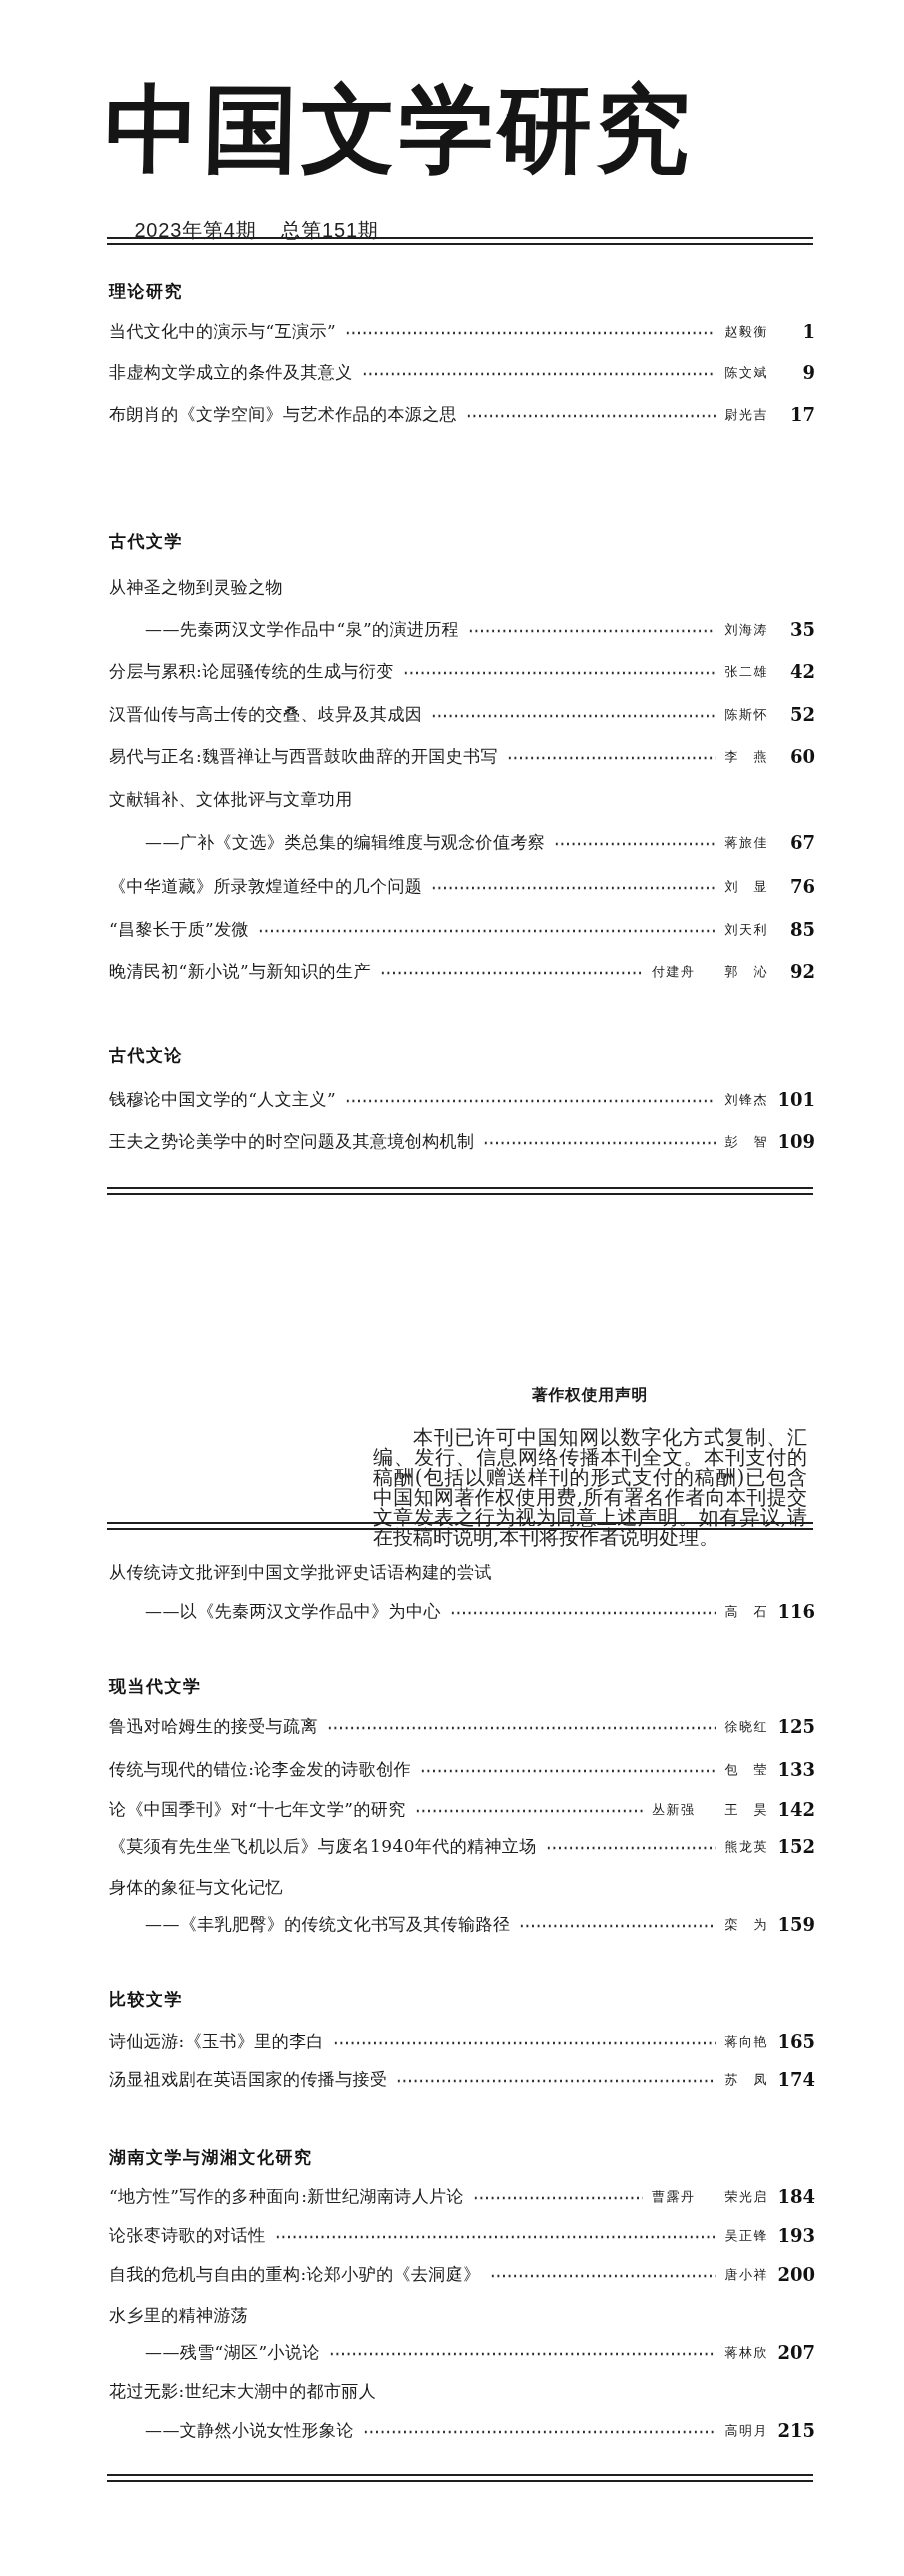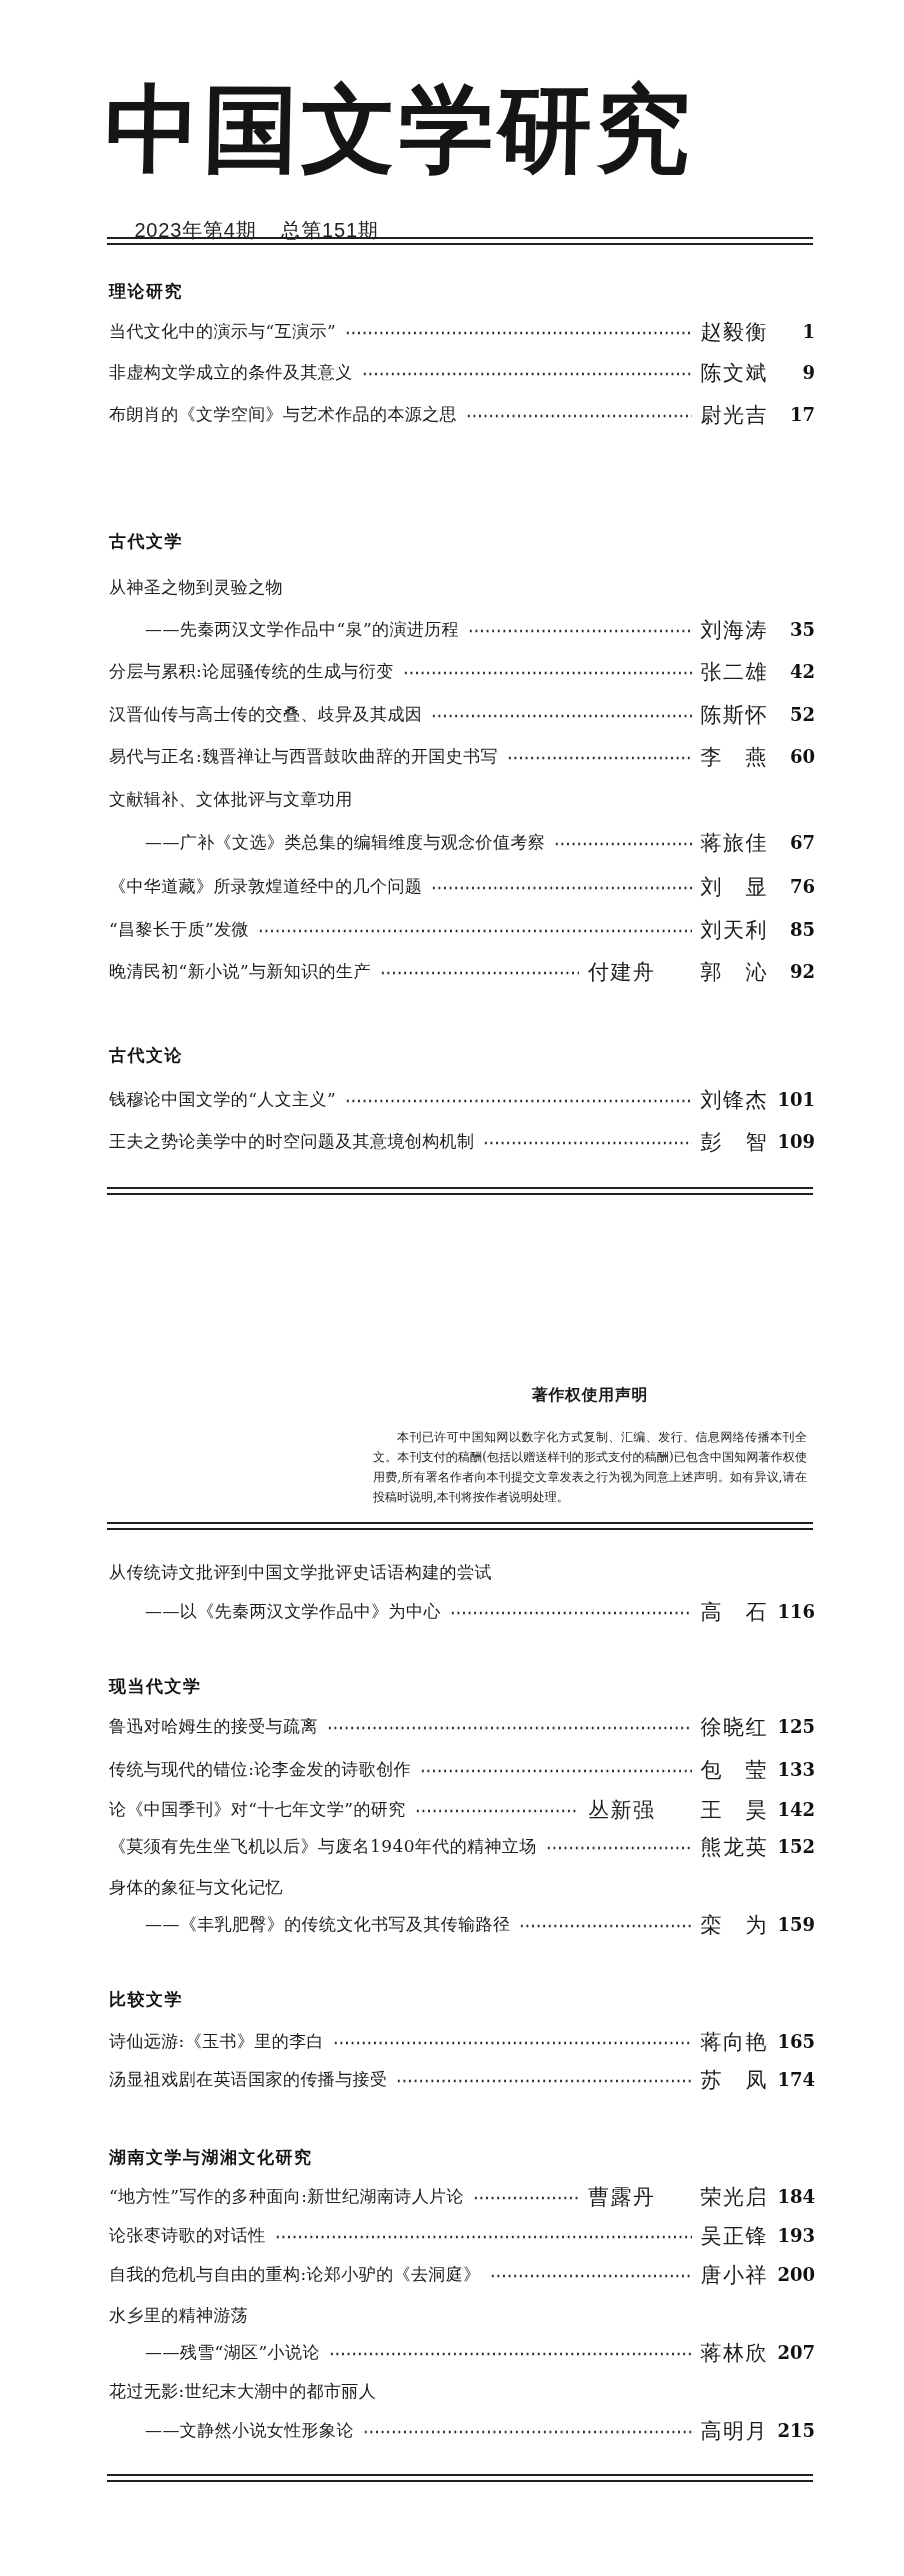--- a/index.html
+++ b/index.html
@@ -47,39 +47,39 @@
     flex:0 0 auto;
   }
   .leader{
     flex:1 1 auto;height:25.5px;margin:0 9px 0 9px;min-width:15px;
     background-image:radial-gradient(circle, #2c2c2c 1.2px, rgba(0,0,0,0) 1.4px);
     background-size:5.6px 5.6px;
     background-repeat:repeat-x;
     background-position:0 56%;
   }
   .a{
-    flex:0 0 auto;font-size:21px;white-space:pre;letter-spacing:1.5px;color:#1c1c1c;
+    flex:0 0 auto;font-size:13px;white-space:pre;letter-spacing:1.5px;color:#1c1c1c;
   }
   .p{
     flex:0 0 auto;width:47px;text-align:right;
     font-family:"DejaVu Serif", serif;
     font-size:18px;font-weight:bold;color:#111;
   }
   .copyright{
     position:absolute;left:373px;top:1386px;width:434px;
   }
   .cr-title{
     text-align:center;
     font-family:"Liberation Sans", sans-serif;
     font-weight:bold;font-size:15.8px;color:#191919;letter-spacing:0.8px;
     line-height:18px;
   }
   .cr-body{
     margin:22.5px 0 0 0;
-    font-size:12px;line-height:20px;color:#232323;
+    font-size:20px;line-height:20px;color:#232323;
     text-align:justify;text-indent:2em;
     font-family:"DejaVu Serif", serif;
   }
 </style>
 </head>
 <body>
 
 <div class="page">
 
   <div class="journal-title">中国文学研究</div>

